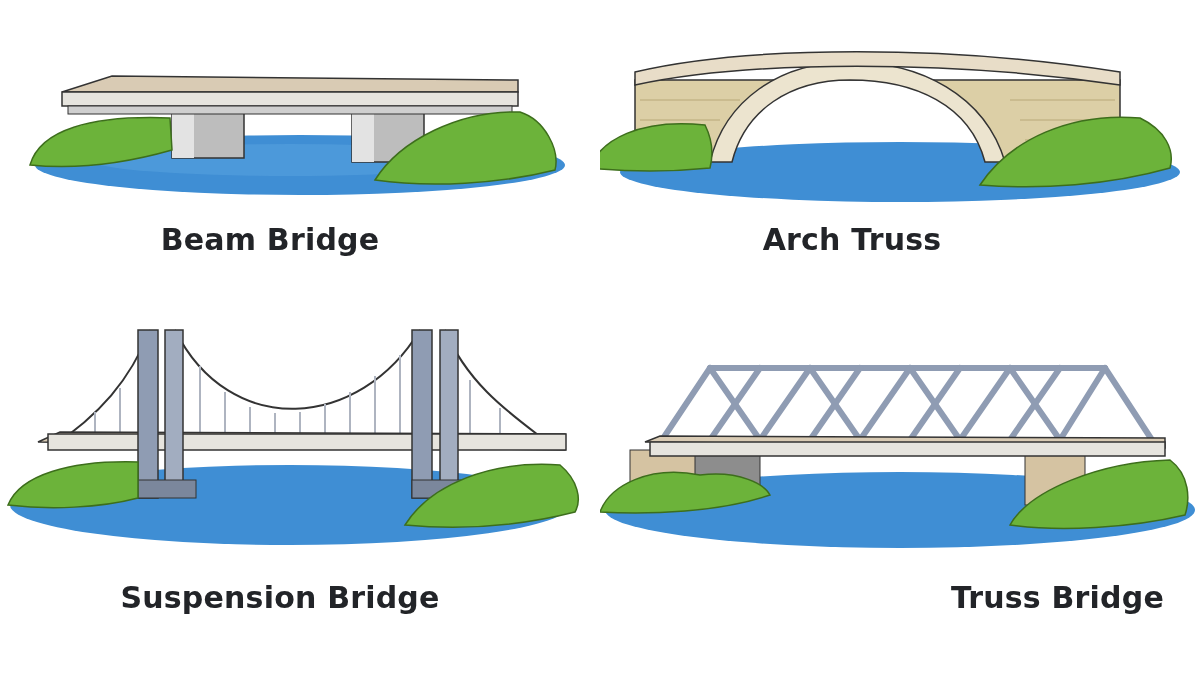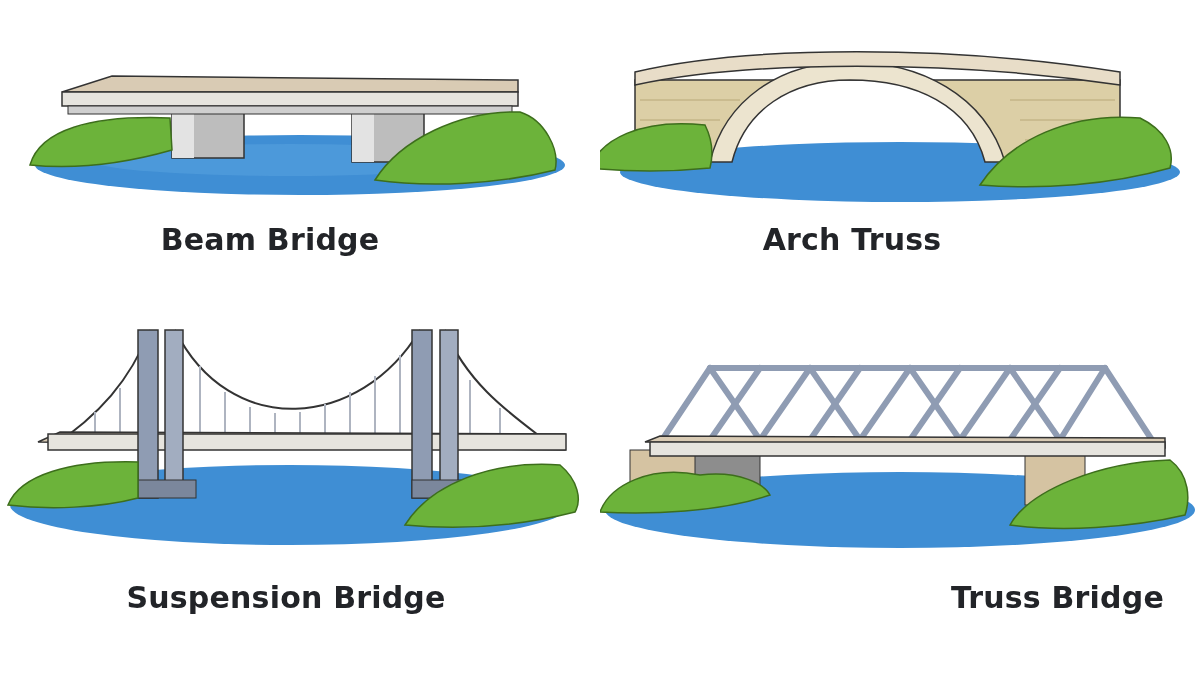--- a/index.html
+++ b/index.html
@@ -48,21 +48,21 @@
     <path d="M110,162 C125,100 180,62 250,62 C320,62 385,95 405,162 L385,162 C370,105 315,80 250,80 C190,80 145,110 132,162 Z" fill="#ece4cf" stroke="#333" stroke-width="1.5"></path>
 
     <path d="M35,72 C150,45 350,45 520,72 L520,85 C350,60 150,60 35,85 Z" fill="#e8ddc8" stroke="#333" stroke-width="1.5"></path>
 
     <path d="M-10,168 C0,140 40,118 105,125 C115,145 112,160 110,168 C70,172 30,172 -10,168 Z" fill="#6cb33a" stroke="#3d6e1c" stroke-width="1.5"></path>
     <path d="M380,185 C410,140 470,112 540,118 C565,130 575,150 570,168 C510,185 440,190 380,185 Z" fill="#6cb33a" stroke="#3d6e1c" stroke-width="1.5"></path>
   </svg>
   <div class="label" style="top:222px;left:-48px;">Arch Truss</div>
 </div>
 
-<div class="panel" style="left:0;top:300px;width:600px;height:375px;padding-left:12px;">
+<div class="panel" style="left:0;top:300px;width:600px;height:375px;">
   <svg width="600" height="375">
     <ellipse cx="290" cy="205" rx="280" ry="40" fill="#3f8ed4"></ellipse>
 
     <path d="M50,148 C100,115 130,80 150,30" fill="none" stroke="#333" stroke-width="2"></path>
     <path d="M175,30 C230,140 360,130 420,30" fill="none" stroke="#333" stroke-width="2"></path>
     <path d="M445,30 C470,90 520,120 555,148" fill="none" stroke="#333" stroke-width="2"></path>
     <g stroke="#aeb4c0" stroke-width="2">
       <line x1="200" y1="66" x2="200" y2="140"></line>
         <line x1="225" y1="92" x2="225" y2="140"></line>
         <line x1="250" y1="107" x2="250" y2="140"></line>

